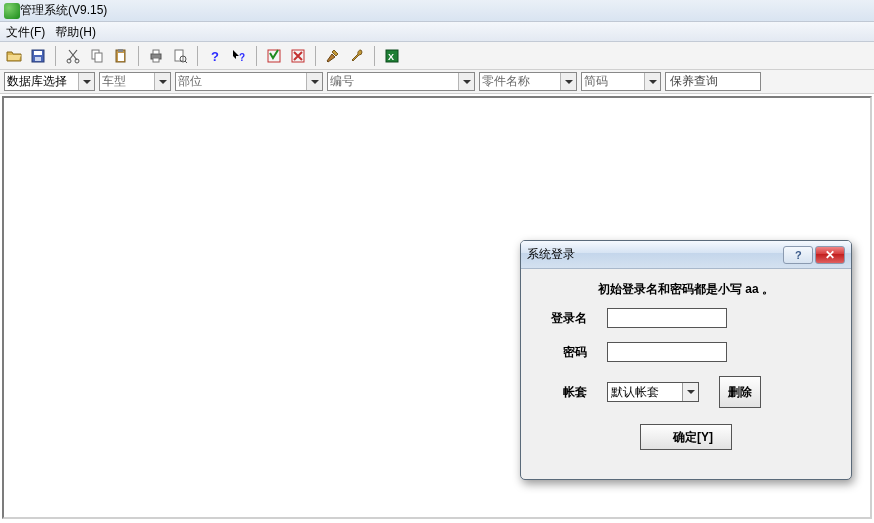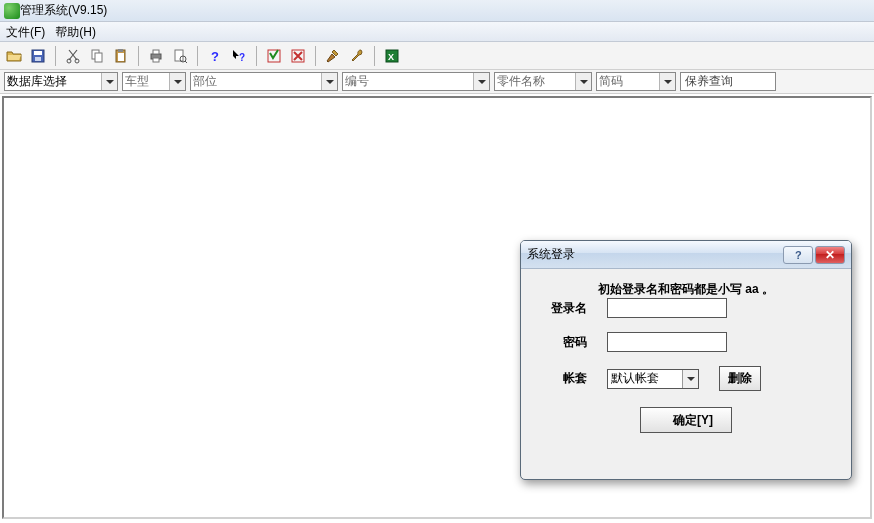--- a/index.html
+++ b/index.html
@@ -140,21 +140,21 @@
     display:flex; align-items:center; justify-content:center;
     border:1px solid #8a9ab0;
     cursor:pointer;
   }
   .dlg-help { background:linear-gradient(to bottom,#f4f8fd,#d7e3f1); }
   .dlg-close { background:linear-gradient(to bottom,#f08585,#d43a3a 45%,#c22020 46%,#e06060); color:#fff; font-weight:bold; }
   .dlg-close .x { font-family:Arial; font-size:12px; line-height:1; }
   .dlg-body {
     padding:12px 18px 10px 18px;
   }
-  .hint { font-weight:bold; text-align:center; }
+  .hint { font-weight:bold; text-align:center; margin-bottom:10px; }
   .form-row {
     display:flex; align-items:center;
     margin-bottom:14px;
     gap:20px;
   }
   .form-row .label { width:48px; text-align:right; font-weight:bold; }
   .form-text {
     width:120px; height:20px;
     border:1px solid #555;
     background:#fff;
@@ -170,21 +170,21 @@
     width:16px; height:18px;
     background:#efefef; border-left:1px solid #999;
     display:flex; align-items:center; justify-content:center;
   }
   .form-combo .arrow::after{
     content:""; border-left:4px solid transparent;border-right:4px solid transparent;border-top:4px solid #333;
   }
   .small-btn {
     border:1px solid #555;
     background:linear-gradient(to bottom,#fefefe,#e2e2e2);
-    height:25px; padding:0 8px;
+    height:32px; padding:0 8px;
     font-size:12px; font-family:inherit; font-weight:bold;
     cursor:pointer;
   }
   .dlg-actions {
     display:flex; justify-content:center; gap:26px;
     margin-top:16px;
   }
   .action-btn {
     border:1px solid #555;
     background:linear-gradient(to bottom,#fefefe,#e2e2e2);
@@ -305,25 +305,25 @@
   <div class="tb-sep"></div>
   <div class="tb-btn">
     <svg viewBox="0 0 16 16">
         <rect x="2" y="2" width="12" height="12" fill="#1e7e34" stroke="#0d4a1d"></rect>
         <text x="4" y="12" font-size="9" font-weight="bold" fill="#fff">X</text>
       </svg>
   </div>
 </div>
 
 <div class="filter-bar">
-  <div class="combo" style="width:114px">
+  <div class="combo" style="width:91px">
     <div class="sel" style="flex:1">数据库选择</div>
     <div class="arrow"></div>
   </div>
-  <div class="combo" style="width:64px">
+  <div class="combo" style="width:72px">
     <div class="sel gray" style="flex:1">车型</div>
     <div class="arrow"></div>
   </div>
   <div class="combo" style="width:148px">
     <div class="sel gray" style="flex:1">部位</div>
     <div class="arrow"></div>
   </div>
   <div class="combo" style="width:148px">
     <div class="sel gray" style="flex:1">编号</div>
     <div class="arrow"></div>

